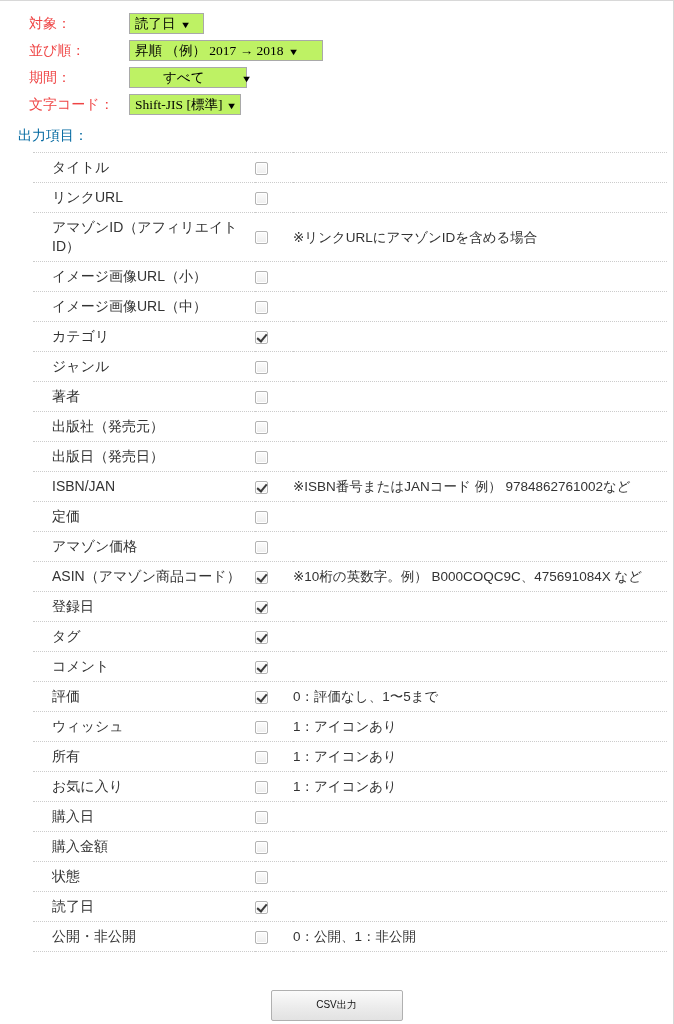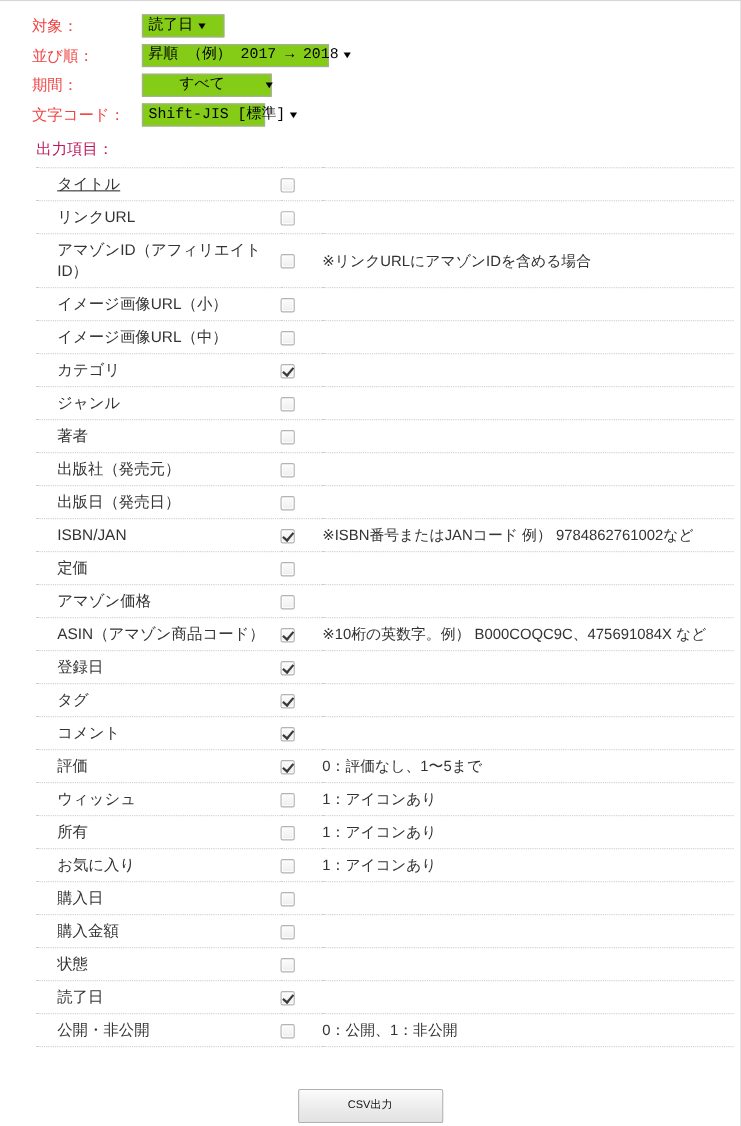--- a/index.html
+++ b/index.html
@@ -38,63 +38,63 @@
     width: 100px;
     padding-left: 29px !important;
     font-size: 14px;
     color: #ef4444;
     white-space: nowrap;
   }
   .fakeselect {
     display: inline-block;
     box-sizing: border-box;
     border: 1px solid #a9a9a9;
-    background: #84cc16;
+    background: #bef264;
     color: #000;
-    font-family: Liberation Mono, monospace;
+    font-family: Liberation Serif, serif;
     font-size: 13.5px;
     line-height: 17px;
     height: 21px;
     padding: 1px 4px 1px 5px;
     position: relative;
     white-space: nowrap;
     vertical-align: middle;
   }
   .fakeselect .arw {
     display: inline-block;
     font-size: 9px;
     line-height: 17px;
     margin-left: 5px;
     color: #000;
     transform: scaleX(1.25);
   }
   .fakeselect.w-target   { width: 75px; }
-  .fakeselect.w-order    { width: 170px; }
+  .fakeselect.w-order    { width: 194px; }
   .fakeselect.w-period   { width: 118px; padding-left: 33px; }
   .fakeselect.w-charset  { width: 112px; }
   .fakeselect.w-period .sel { display:inline-block; min-width: 74px; }
 
   .section-label {
-    padding-left: 33px;
+    padding-left: 18px;
     font-size: 14px;
-    color: #be185d;
+    color: #0369a1;
     margin-top: 8px;
     margin-bottom: 8px;
     line-height: 18px;
   }
 
   
   .items {
     border-collapse: collapse;
     width: 634px;
     margin-left: 33px;
     table-layout: fixed;
   }
   .items tr { border-bottom: 1px dotted #cccccc; }
-  .items tr:first-child { border-top: 1px dotted #cccccc; text-decoration: underline; }
+  .items tr:first-child { border-top: 1px dotted #cccccc; }
   .items td {
     padding: 5px 0 5px 0;
     vertical-align: middle;
     font-size: 14px;
     color: #333;
     line-height: 19px;
   }
   td.c-name {
     width: 222px;
     padding-left: 19px;

